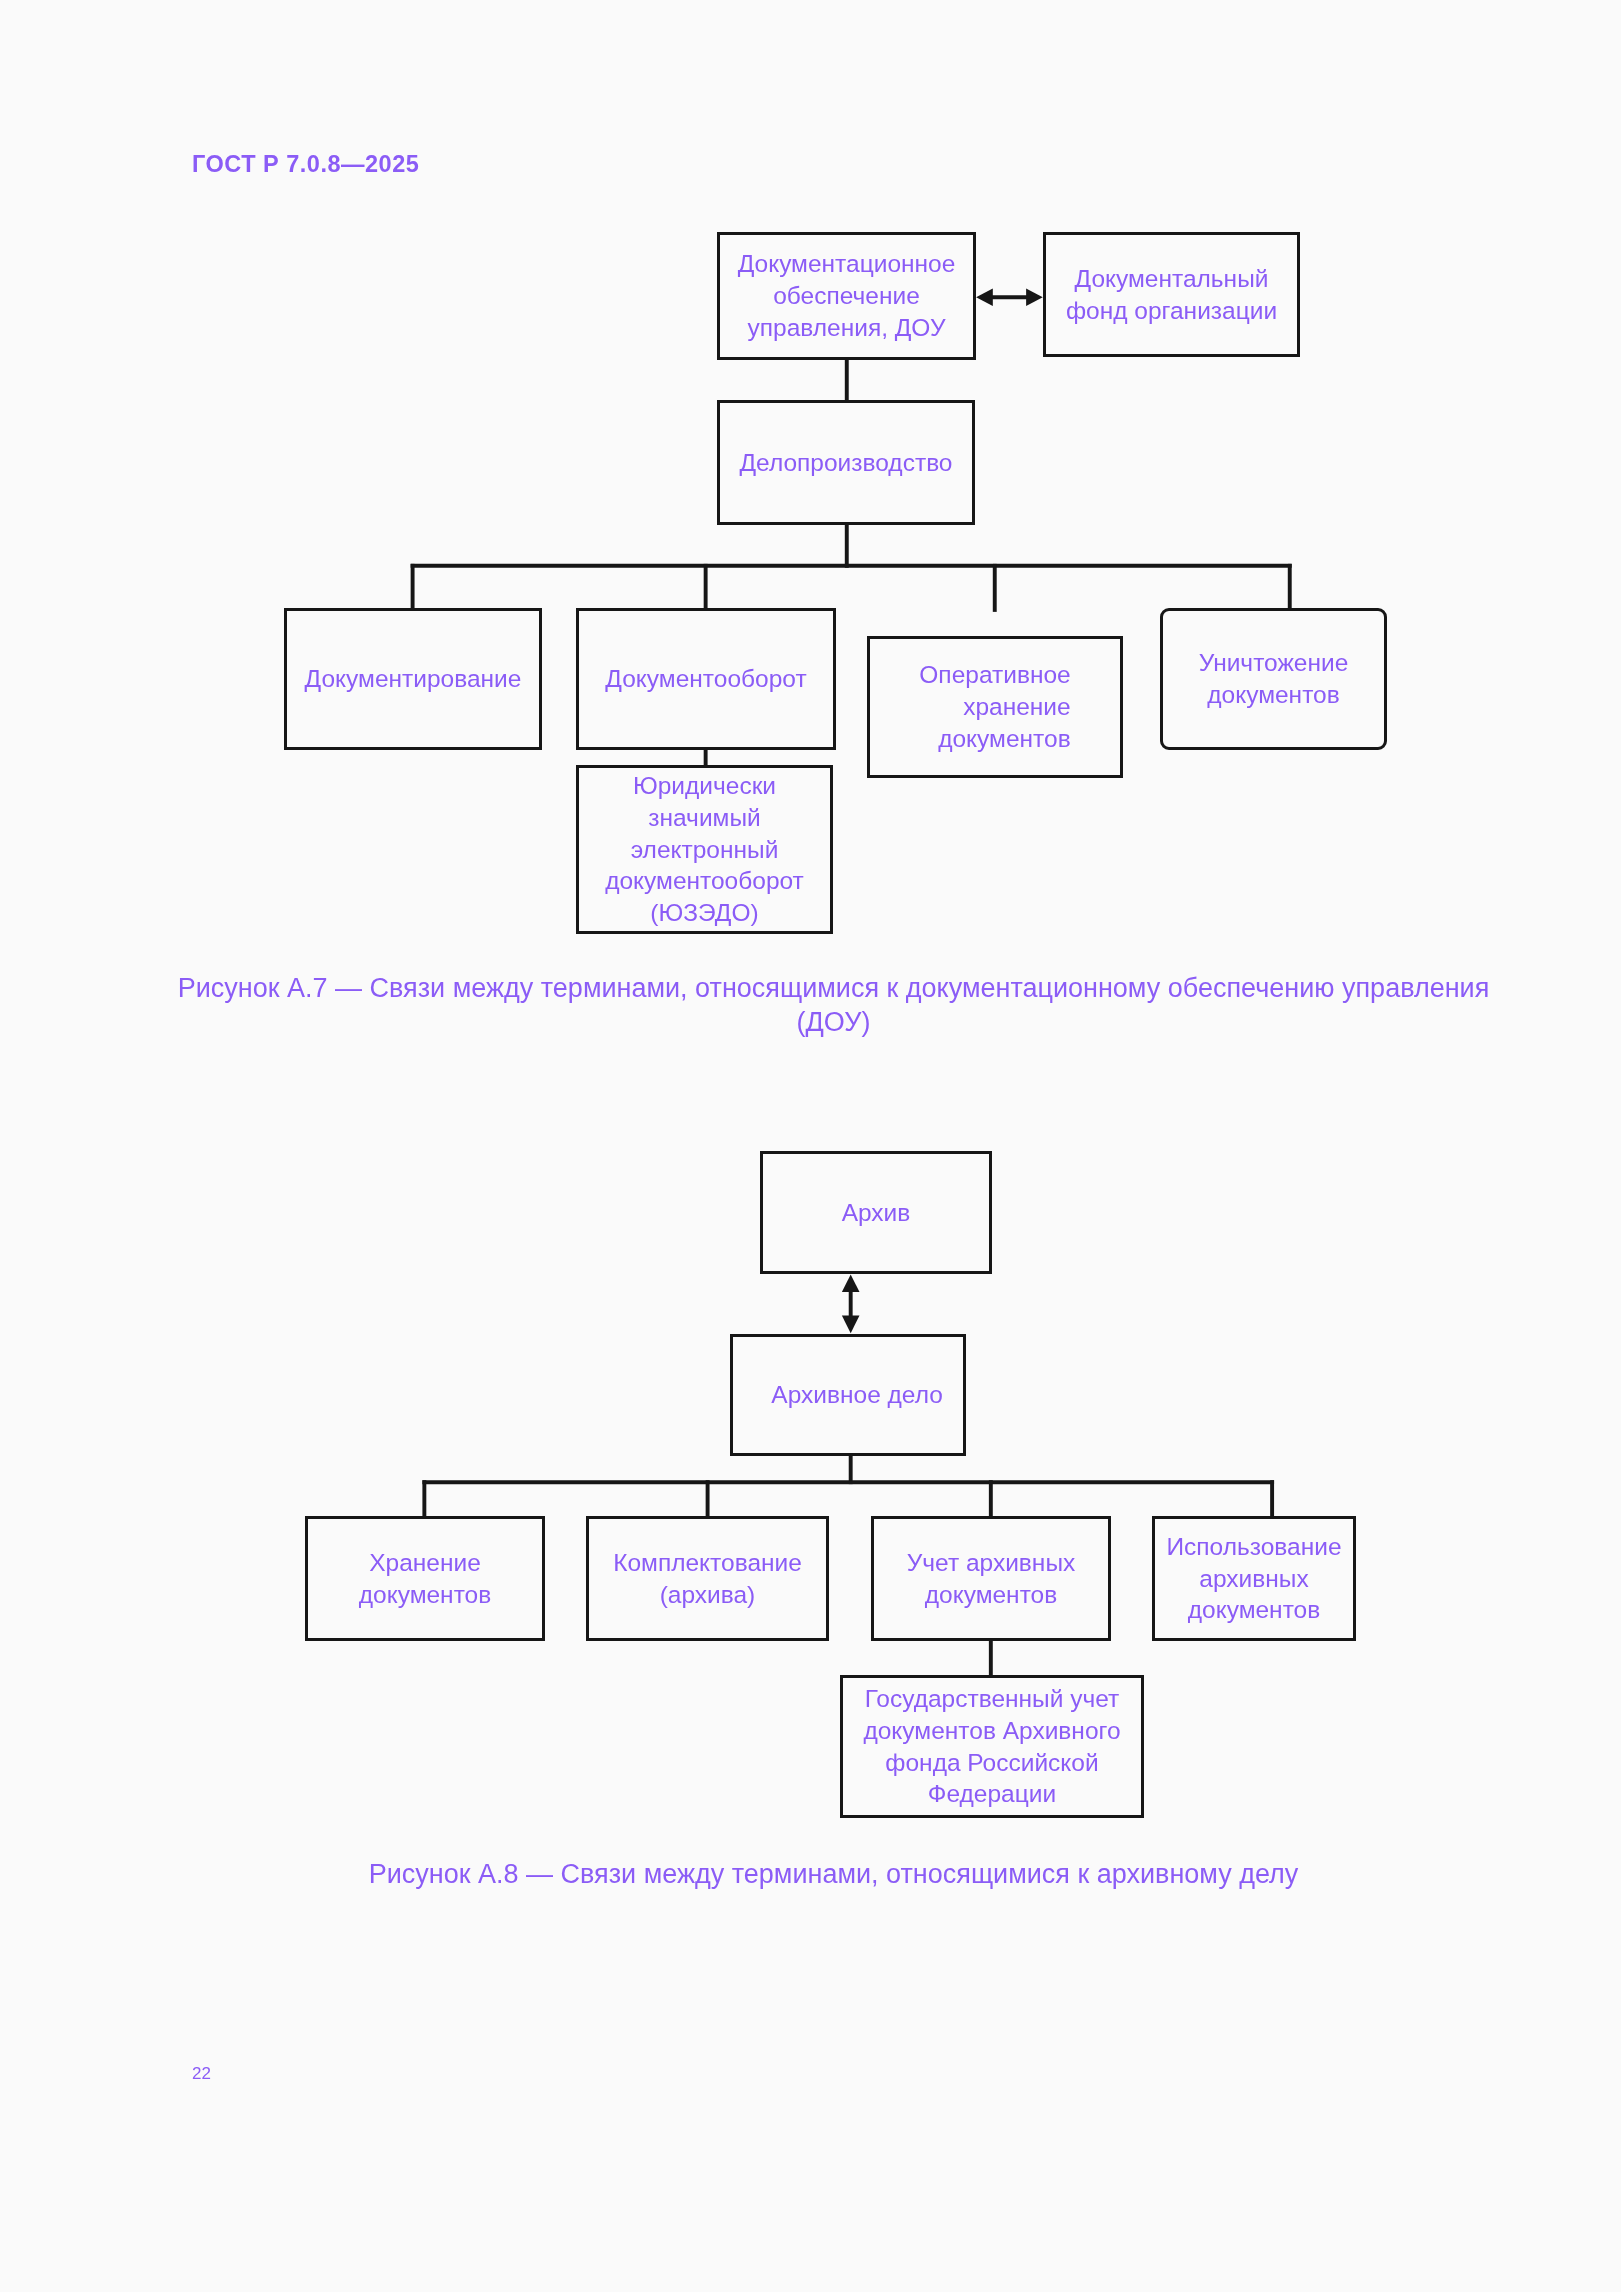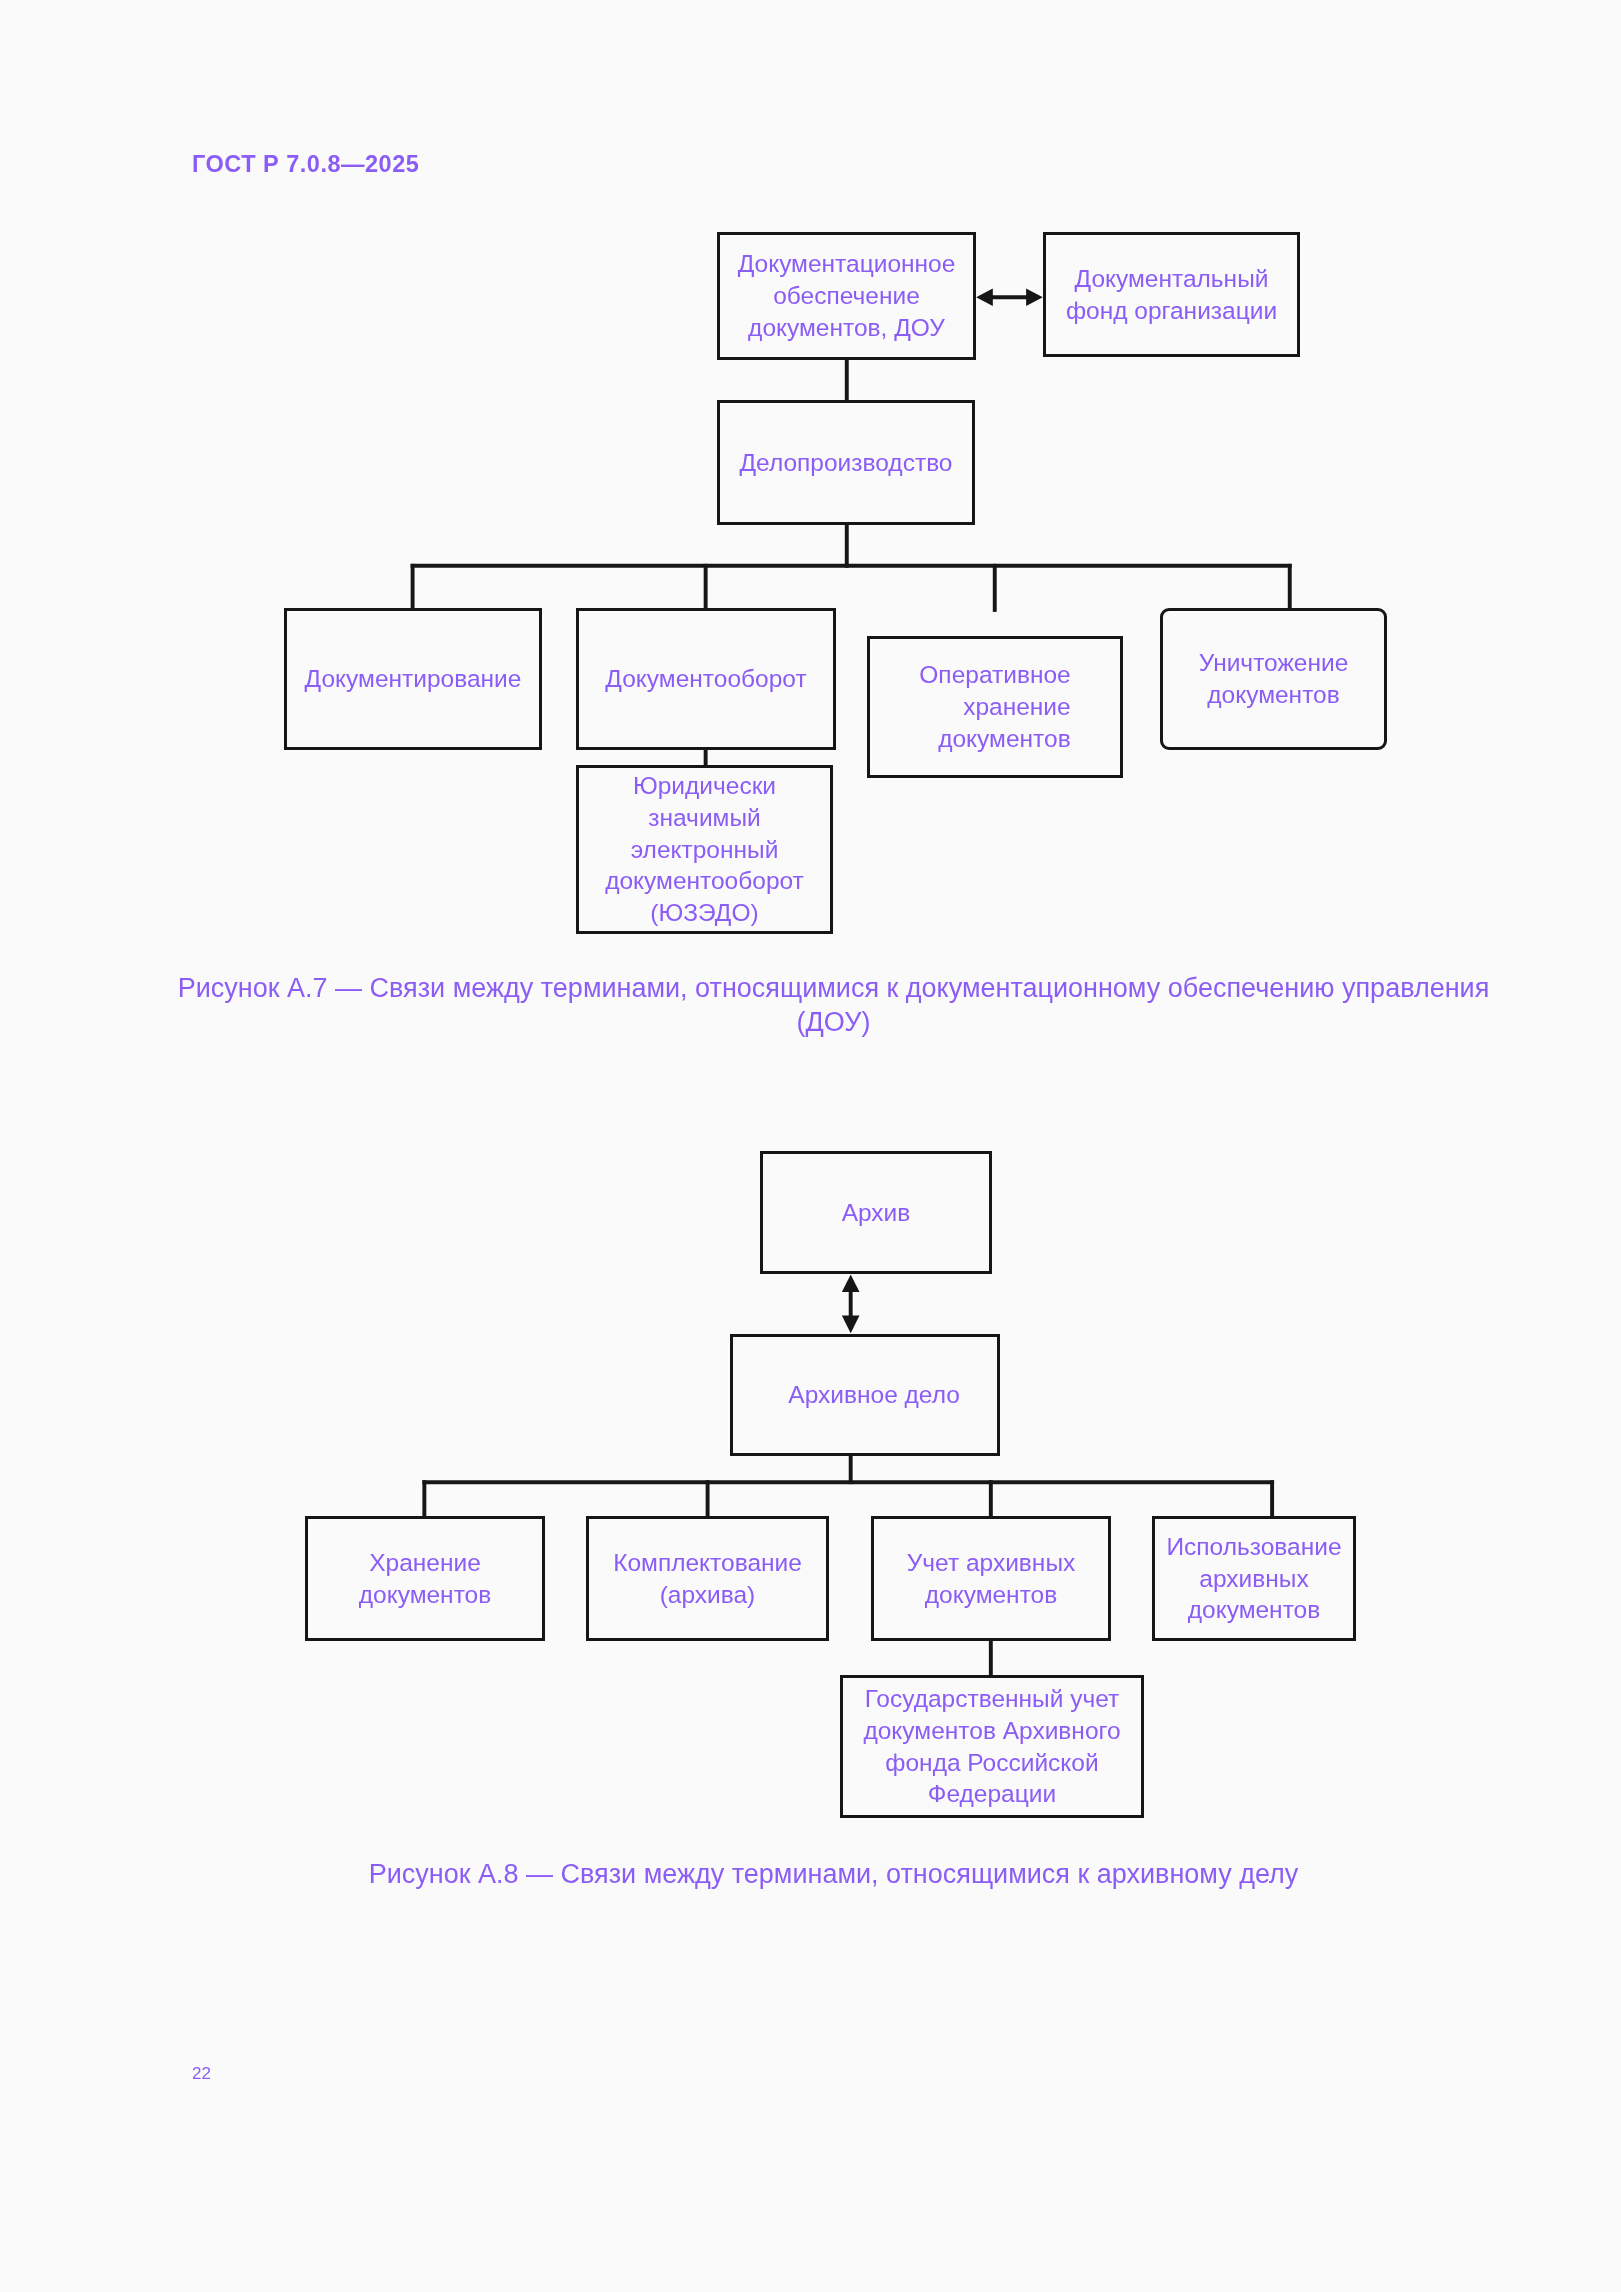--- a/index.html
+++ b/index.html
@@ -64,21 +64,21 @@
   .n-docfund        { left: 1043px; top: 232px;  width: 257px; height: 125px; }
   .n-delo           { left: 717px;  top: 400px;  width: 258px; height: 125px; }
   .n-dokumentir     { left: 284px;  top: 608px;  width: 258px; height: 142px; }
   .n-dokoborot      { left: 576px;  top: 608px;  width: 260px; height: 142px; }
   .n-operativ       { left: 867px;  top: 636px;  width: 256px; height: 142px; text-align: right; }
   .n-unichtozh      { left: 1160px; top: 608px;  width: 227px; height: 142px; border-radius: 9px; }
   .n-yuzedo         { left: 576px;  top: 765px;  width: 257px; height: 169px; }
 
   
   .n-arhiv          { left: 760px;  top: 1151px; width: 232px; height: 123px; }
-  .n-arhdelo        { left: 730px;  top: 1334px; width: 270px; height: 122px; padding-left: 28px; }
+  .n-arhdelo        { left: 730px;  top: 1334px; width: 236px; height: 122px; padding-left: 28px; }
   .n-hranenie       { left: 305px;  top: 1516px; width: 240px; height: 125px; }
   .n-komplekt       { left: 586px;  top: 1516px; width: 243px; height: 125px; }
   .n-uchet          { left: 871px;  top: 1516px; width: 240px; height: 125px; }
   .n-ispolz         { left: 1152px; top: 1516px; width: 204px; height: 125px; }
   .n-gosuchet       { left: 840px;  top: 1675px; width: 304px; height: 143px; }
 </style>
 </head>
 <body>
 
 <div class="page">
@@ -119,21 +119,21 @@
       <line x1="722" y1="1510" x2="722" y2="1551"></line>
       <line x1="1011" y1="1510" x2="1011" y2="1551"></line>
       <line x1="1298" y1="1510" x2="1298" y2="1551"></line>
 
       <line x1="1011" y1="1673" x2="1011" y2="1713"></line>
     </g>
   </svg>
 
   <div class="node n-dou">Документационное
 обеспечение
-документов, ДОУ</div>
+управления, ДОУ</div>
   <div class="node n-docfund">Документальный
 фонд организации</div>
   <div class="node n-delo">Делопроизводство</div>
   <div class="node n-dokumentir">Документирование</div>
   <div class="node n-dokoborot">Документооборот</div>
   <div class="node n-operativ">Оперативное
 хранение
 документов</div>
   <div class="node n-unichtozh">Уничтожение
 документов</div>

